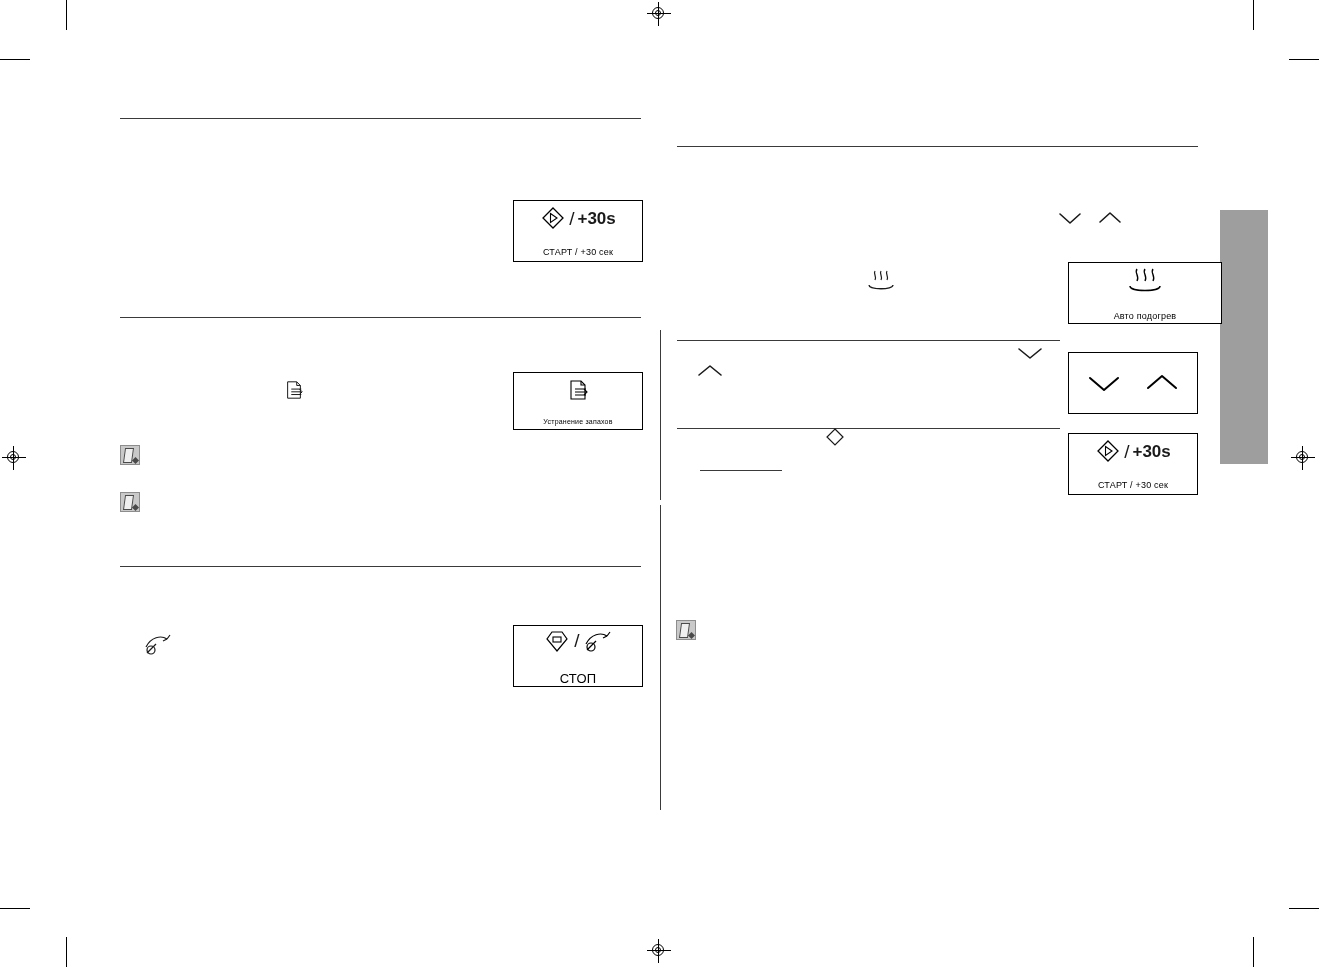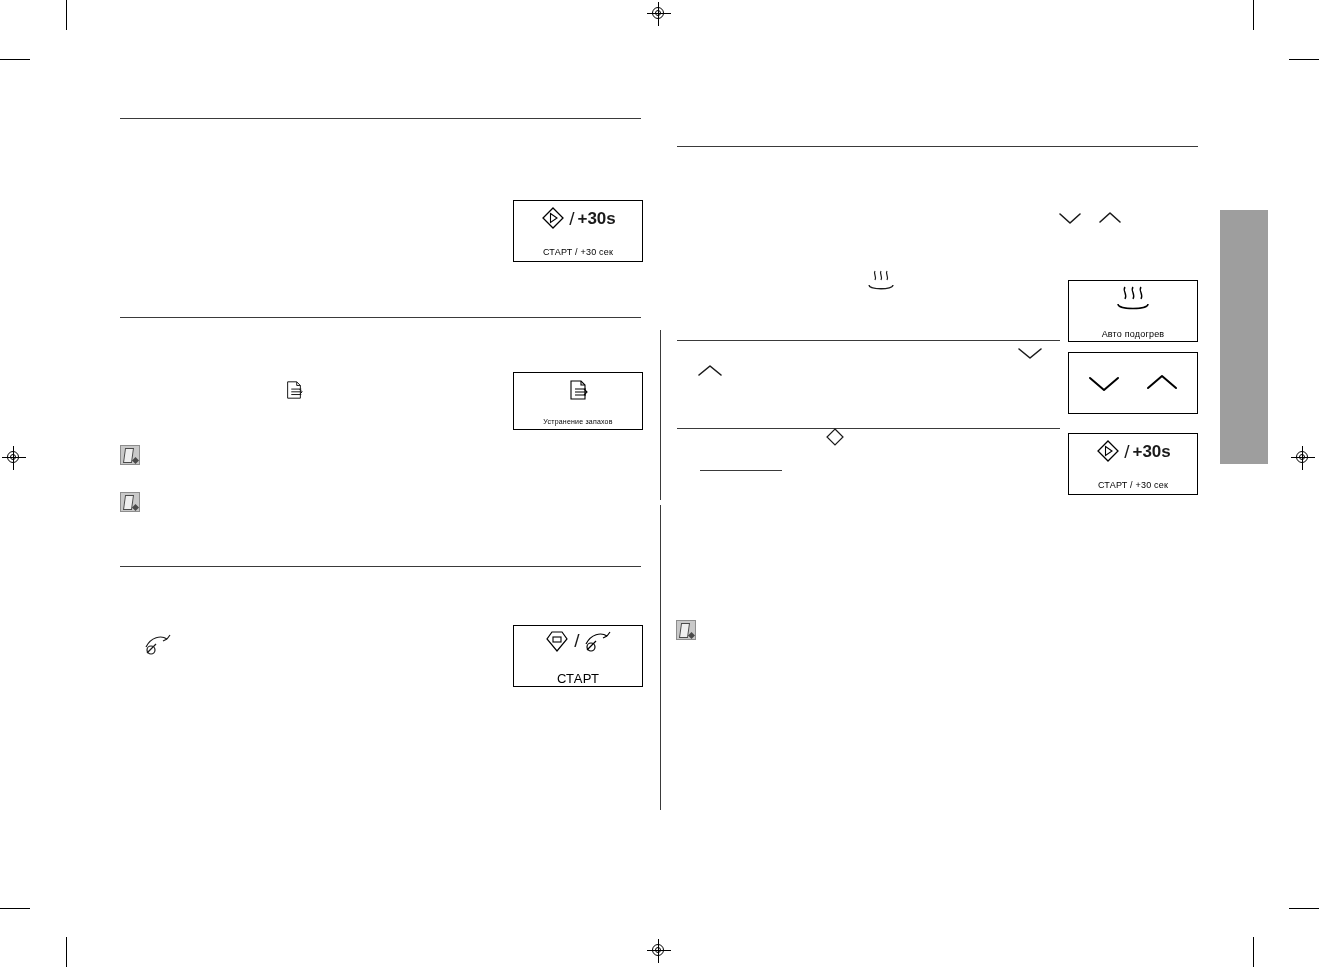--- a/index.html
+++ b/index.html
@@ -146,21 +146,21 @@
         <rect x="10" y="10" width="8" height="5" fill="none" stroke="#000" stroke-width="1.1"></rect>
       </svg>
       <span class="slash">/</span>
       <svg width="30" height="26" viewBox="0 0 30 26">
         <path d="M3 16 C8 6, 18 4, 24 8" fill="none" stroke="#000" stroke-width="1.2"></path>
         <path d="M24 8 L27 4 M24 8 L20 10" fill="none" stroke="#000" stroke-width="1.2"></path>
         <circle cx="8" cy="19" r="4" fill="none" stroke="#000" stroke-width="1.2"></circle>
         <path d="M4 22 L13 13" stroke="#000" stroke-width="1.2"></path>
       </svg>
     </div>
-    <div class="cap big">СТАРТ</div>
+    <div class="cap big">СТОП</div>
   </div>
 
   <svg class="inline-icon" style="left:143px;top:631px;" width="30" height="26" viewBox="0 0 30 26">
     <path d="M3 16 C8 6, 18 4, 24 8" fill="none" stroke="#1a1a1a" stroke-width="1.2"></path>
     <path d="M24 8 L27 4 M24 8 L20 10" fill="none" stroke="#1a1a1a" stroke-width="1.2"></path>
     <circle cx="8" cy="19" r="4" fill="none" stroke="#1a1a1a" stroke-width="1.2"></circle>
     <path d="M4 22 L13 13" stroke="#1a1a1a" stroke-width="1.2"></path>
   </svg>
 
   <svg class="inline-icon" style="left:1057px;top:210px;" width="26" height="16" viewBox="0 0 26 16">
@@ -170,21 +170,21 @@
     <path d="M3 12 L13 3 L23 12" fill="none" stroke="#1a1a1a" stroke-width="1.6" stroke-linecap="round" stroke-linejoin="round"></path>
   </svg>
 
   <svg class="inline-icon" style="left:866px;top:268px;" width="30" height="26" viewBox="0 0 30 26">
     <path d="M9 3 C7 6, 11 8, 9 12" fill="none" stroke="#1a1a1a" stroke-width="1.2"></path>
     <path d="M15 3 C13 6, 17 8, 15 12" fill="none" stroke="#1a1a1a" stroke-width="1.2"></path>
     <path d="M21 3 C19 6, 23 8, 21 12" fill="none" stroke="#1a1a1a" stroke-width="1.2"></path>
     <path d="M3 17 C3 22, 27 22, 27 17" fill="none" stroke="#1a1a1a" stroke-width="1.3"></path>
   </svg>
 
-  <div class="keybtn" style="left:1068px;top:280px;width:130px;height:62px;align-items:center;">
+  <div class="keybtn" style="left:1068px;top:262px;width:154px;height:62px;align-items:center;">
     <svg width="40" height="30" viewBox="0 0 40 30">
       <path d="M12 4 C9 8, 15 11, 12 16" fill="none" stroke="#000" stroke-width="1.4"></path>
       <path d="M20 4 C17 8, 23 11, 20 16" fill="none" stroke="#000" stroke-width="1.4"></path>
       <path d="M28 4 C25 8, 31 11, 28 16" fill="none" stroke="#000" stroke-width="1.4"></path>
       <path d="M5 21 C5 27, 35 27, 35 21" fill="none" stroke="#000" stroke-width="1.5"></path>
     </svg>
     <div class="cap">Авто подогрев</div>
   </div>
 
   <svg class="inline-icon" style="left:696px;top:362px;" width="28" height="18" viewBox="0 0 28 18">

